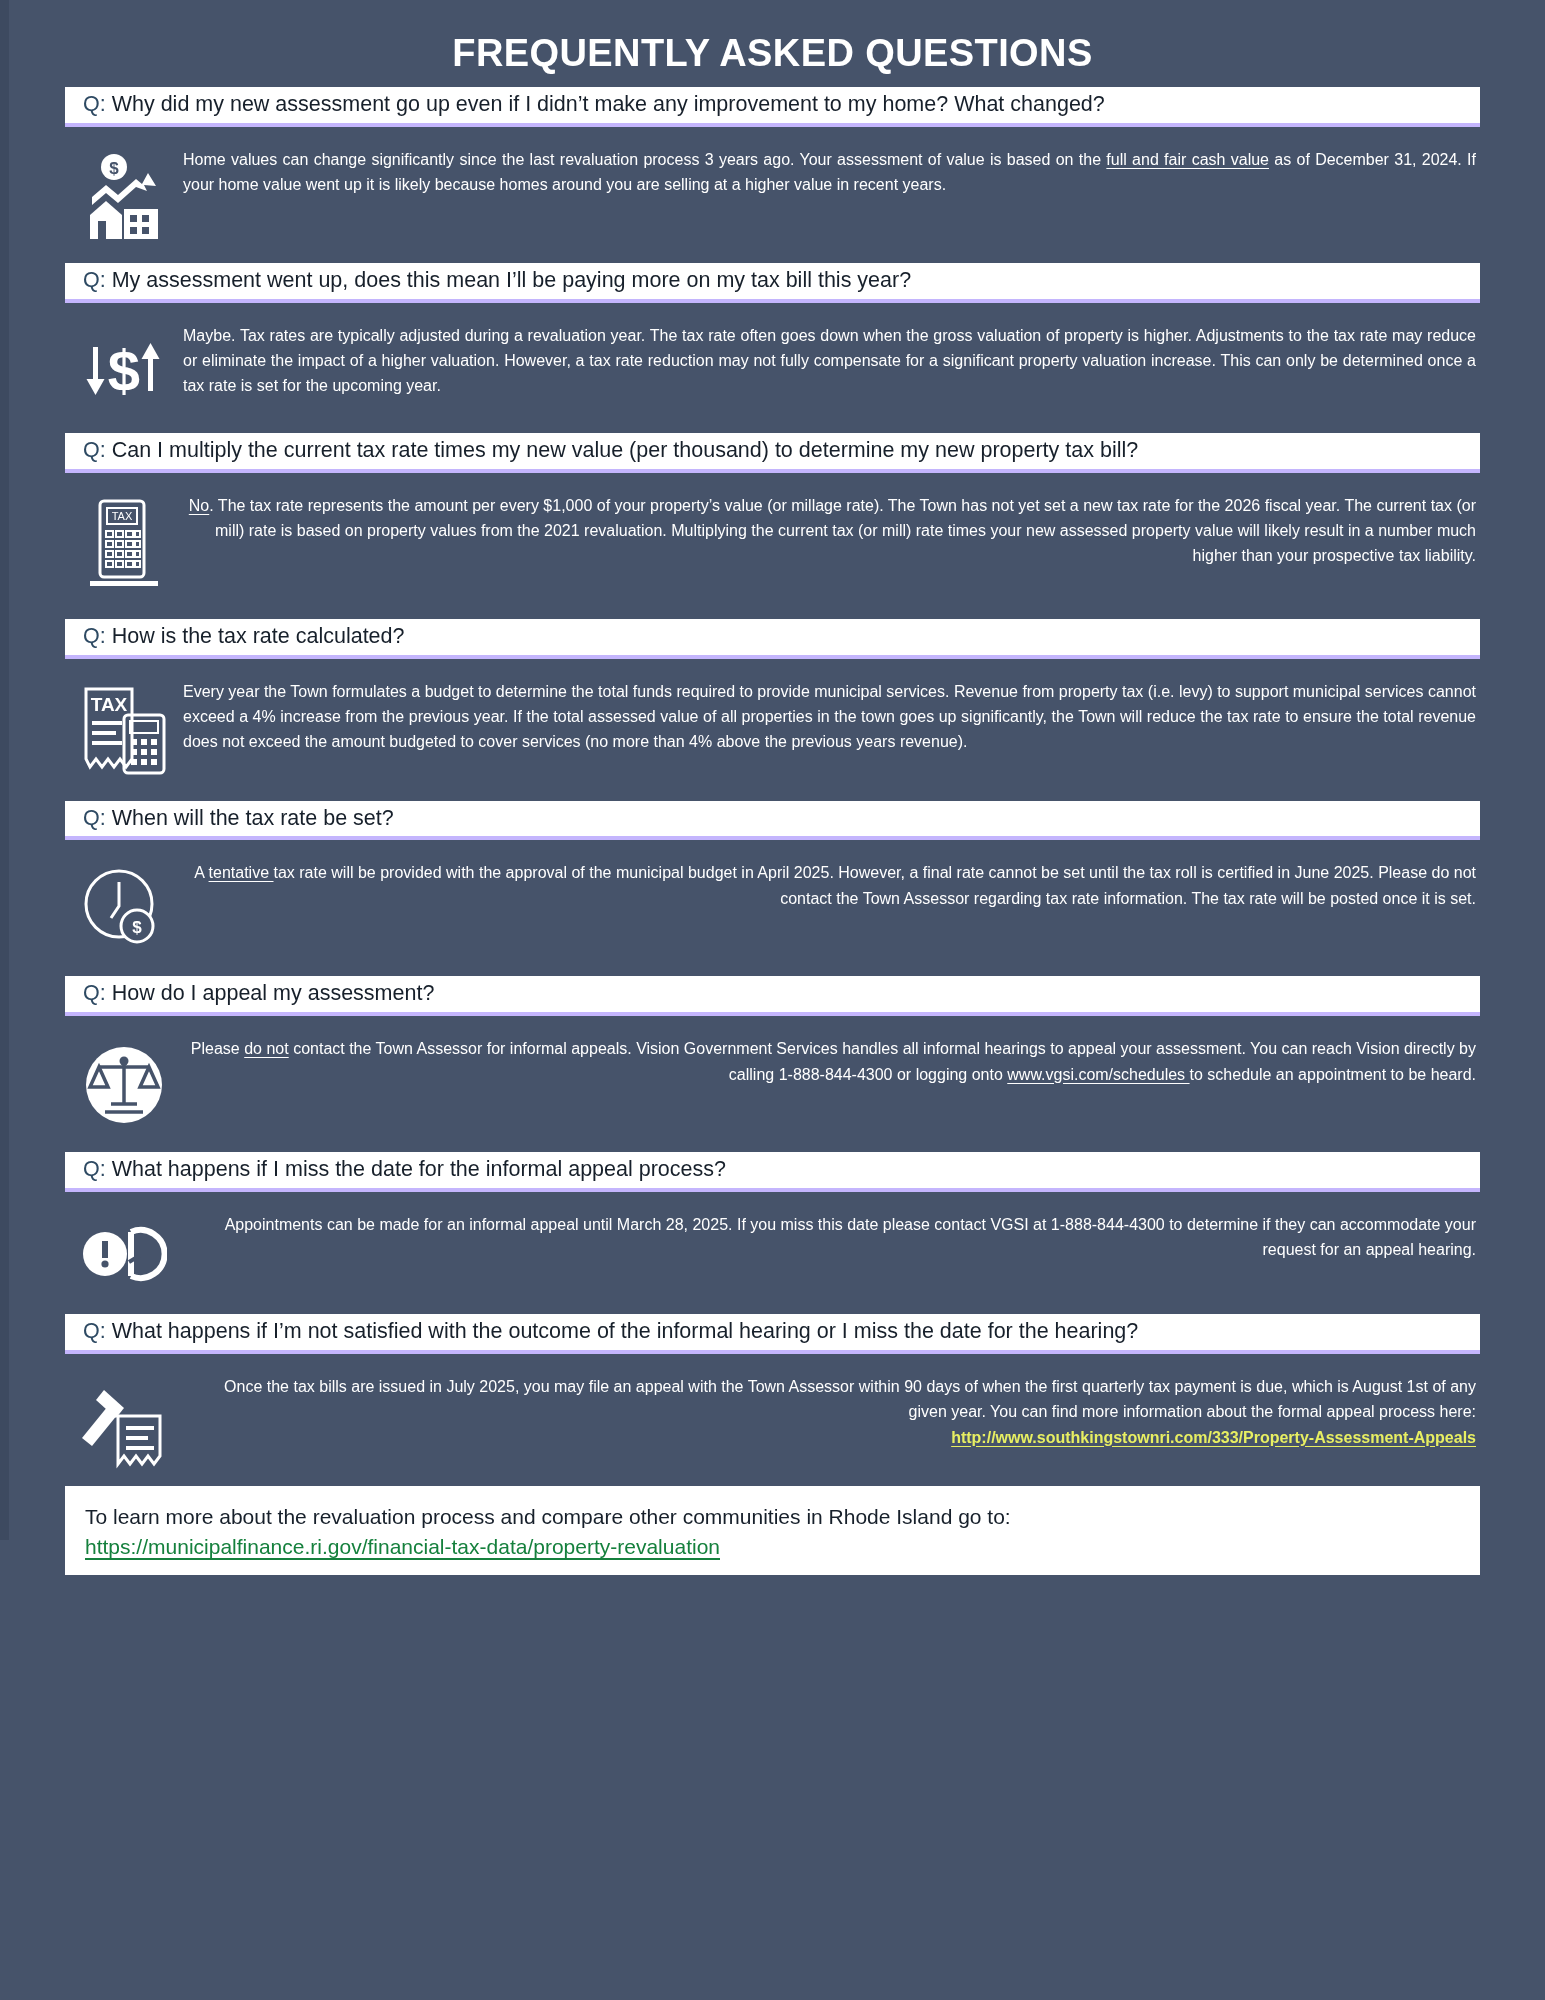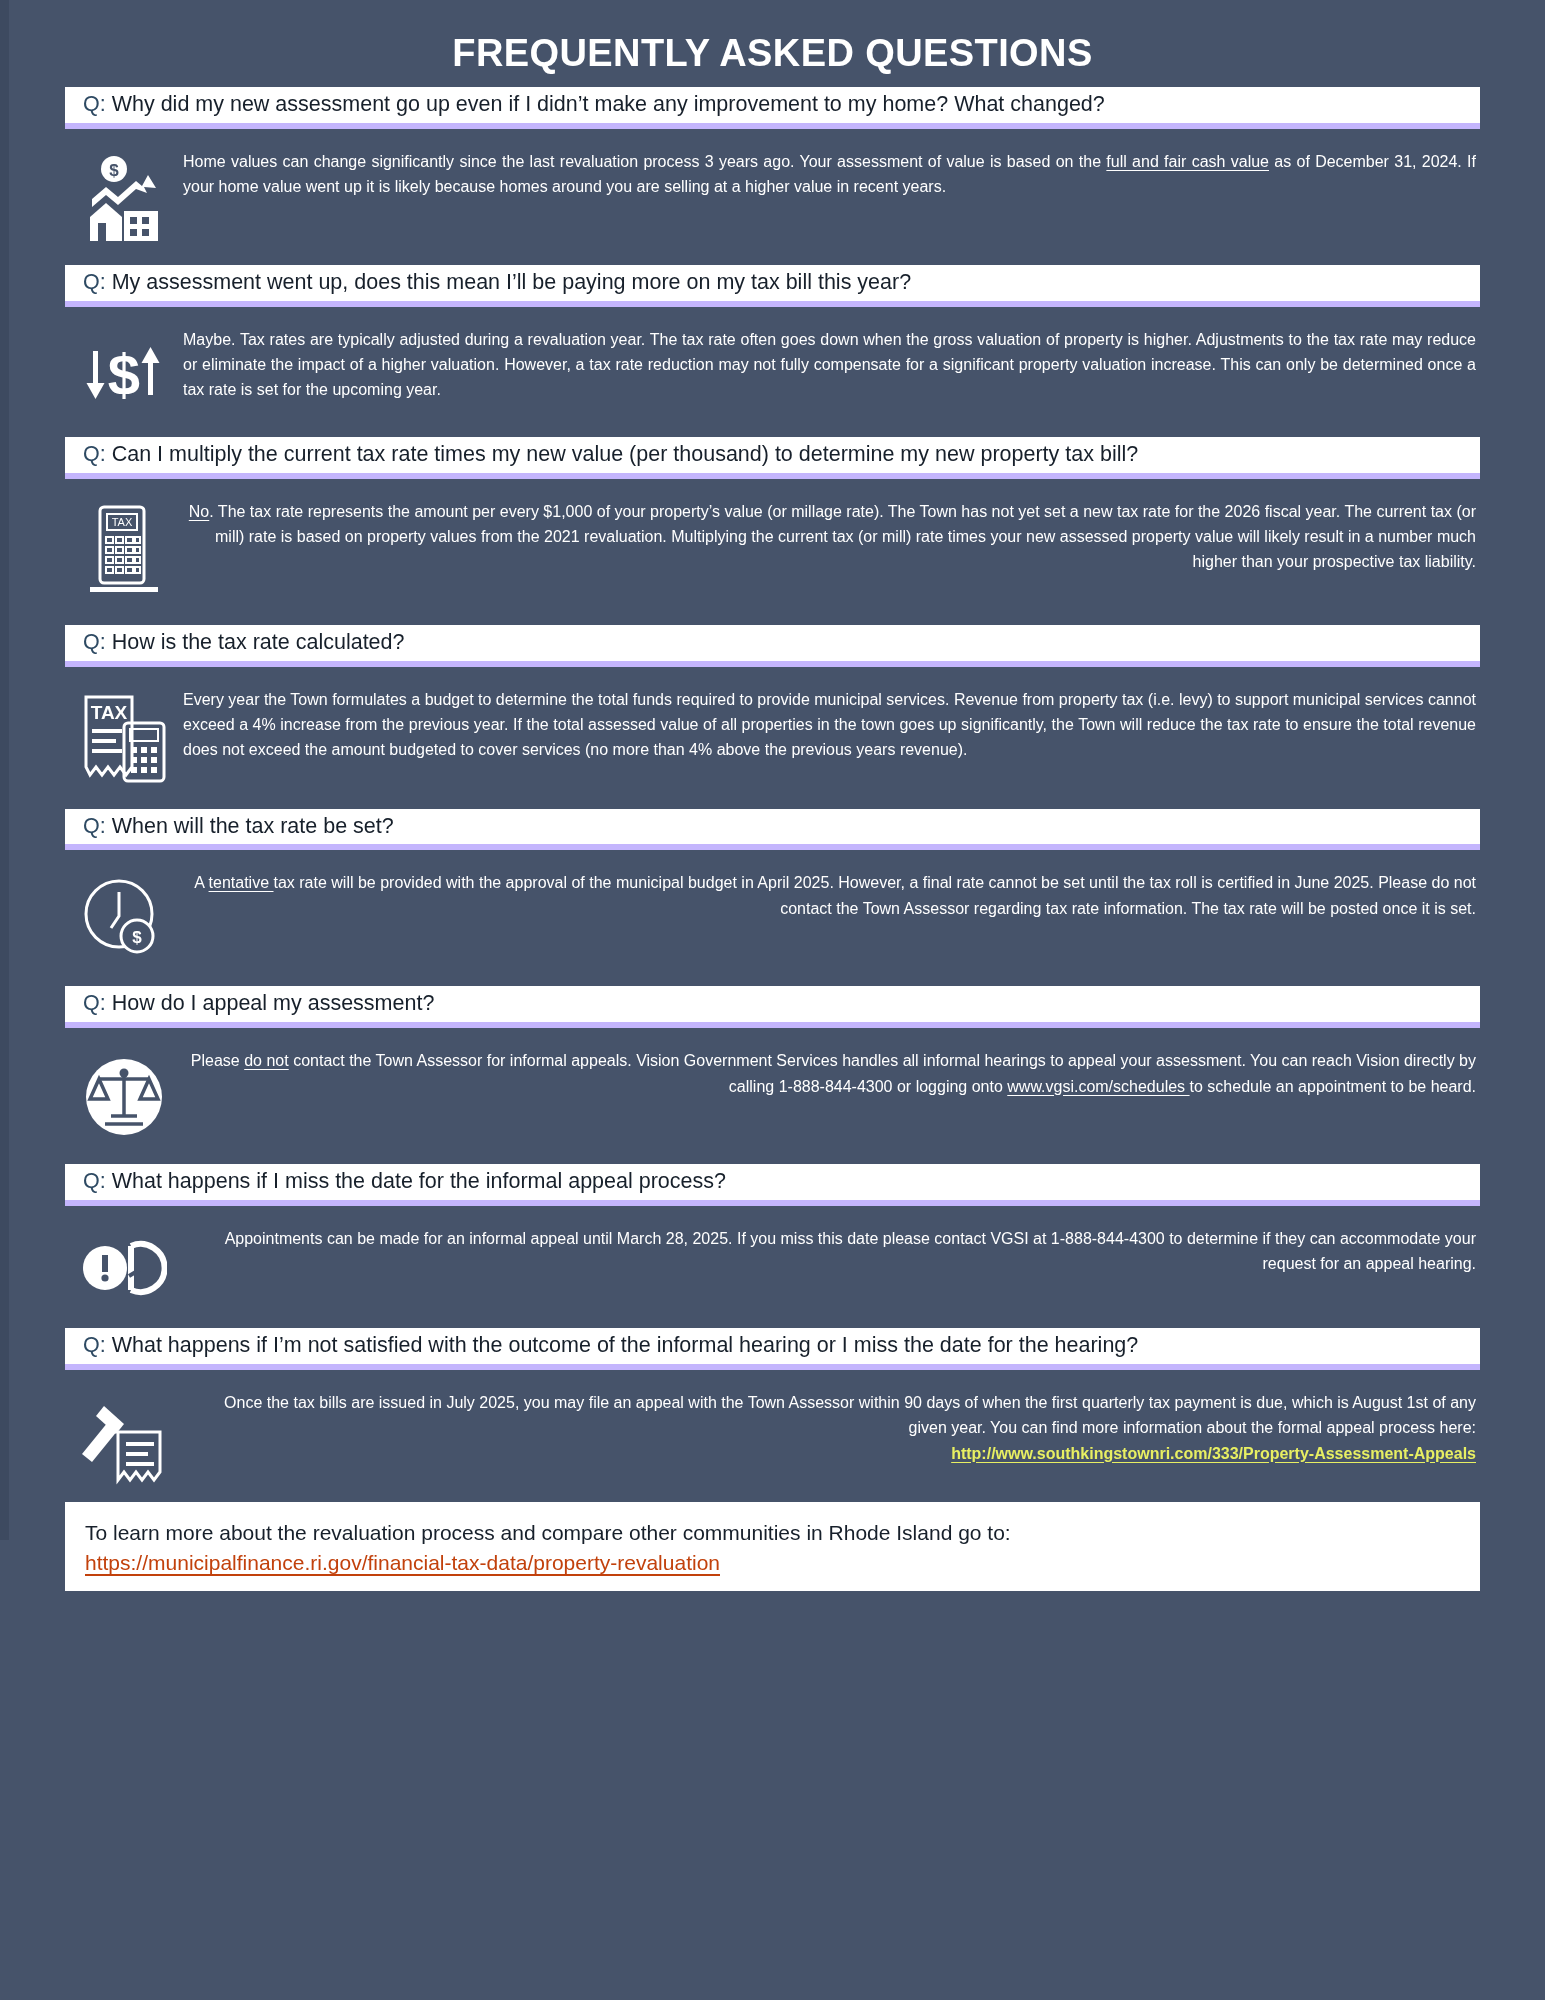--- a/index.html
+++ b/index.html
@@ -49,21 +49,21 @@
 
   .qbar {
     background: #ffffff;
     color: #17202b;
     margin: 0 auto;
     width: 1415px;
     min-height: 34px;
     padding: 4px 0 5px 18px;
     font-size: 21.5px;
     line-height: 1.25;
-    border-bottom: 6px solid #c4b5fd;
+    border-bottom: 4px solid #c4b5fd;
     white-space: nowrap;
     overflow: hidden;
   }
   .qbar .qmark {
     color: #2e4a63;
     font-weight: normal;
   }
 
   .answer {
     display: flex;
@@ -105,21 +105,21 @@
   .footer-box {
     background: #ffffff;
     color: #17202b;
     width: 1415px;
     margin: 16px auto 0 auto;
     padding: 16px 16px 12px 20px;
     font-size: 21px;
     line-height: 1.45;
   }
   .footer-box a {
-    color: #c2410c;
+    color: #15803d;
     text-decoration: underline;
     text-underline-offset: 4px;
     font-size: 21px;
   }
 
   .blk { margin-top: 24px; }
   .blk-tight { margin-top: 10px; }
 
   svg { display: block; }
 </style>

